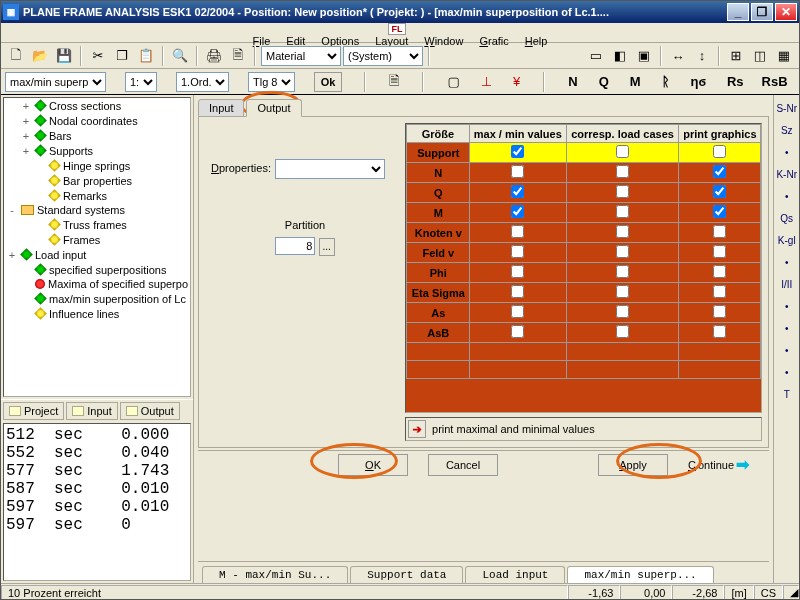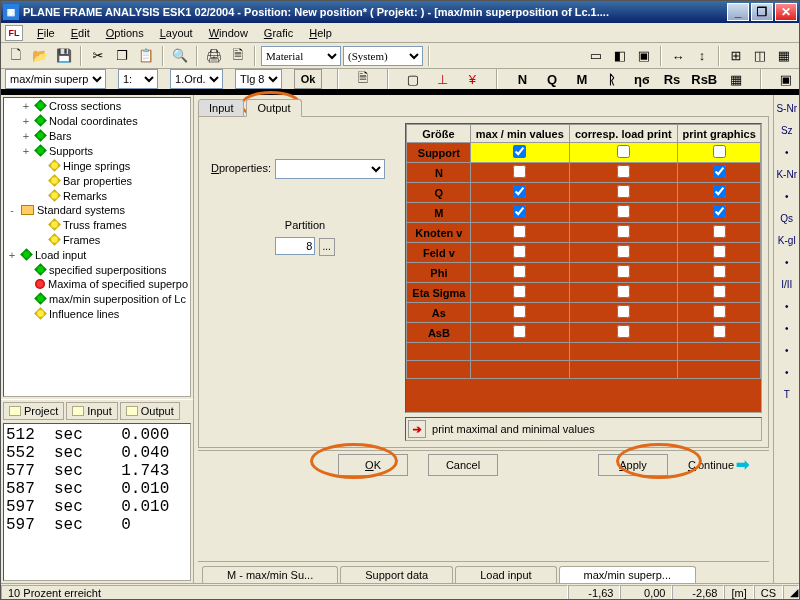--- a/index.html
+++ b/index.html
@@ -5,32 +5,32 @@
   * { box-sizing: border-box; }
   html,body { margin:0; padding:0; font-family: Tahoma, Arial, sans-serif; font-size:11px; background:#ece9d8; }
   #app { width:800px; height:600px; background:#ece9d8; position:relative; overflow:hidden; border:1px solid #555; }
 
   .titlebar { height:22px; background:linear-gradient(#3a6ea5,#0a246a); color:#fff; display:flex; align-items:center; padding:0 2px; font-weight:bold; font-size:11px; }
   .titlebar .icon { width:16px; height:16px; background:#2a7de1; margin-right:4px; display:inline-flex; align-items:center; justify-content:center; font-size:9px;}
   .titlebar .spacer { flex:1; }
   .winbtn { width:22px; height:18px; background:linear-gradient(#cde,#9ac); border:1px solid #fff; margin-left:2px; display:inline-flex; align-items:center; justify-content:center; color:#000; font-weight:bold; font-size:12px; }
   .winbtn.close { background:linear-gradient(#f88,#d22); color:#fff; }
 
-  .menubar { height:20px; background:#ece9d8; display:flex; align-items:center; border-bottom:1px solid #aca899; padding:0 4px; }
+  .menubar { height:20px; background:#ece9d8; display:flex; align-items:center; border-bottom:1px solid #aca899; padding:0 4px;flex-direction:column; }
   .menubar .fl { width:18px; height:16px; border:1px solid #999; background:#fff; margin-right:6px; display:inline-flex; align-items:center; justify-content:center; font-size:9px; font-weight:bold; color:#a00;}
   .menubar span.mi { padding:2px 8px; cursor:default; }
   .menubar span.mi u { text-decoration:underline; }
 
   .toolbar { height:26px; background:#ece9d8; border-bottom:1px solid #aca899; display:flex; align-items:center; padding:0 4px; gap:2px; }
   .tb-btn { width:22px; height:22px; border:1px solid transparent; display:inline-flex; align-items:center; justify-content:center; font-size:13px; }
   .tb-sep { width:2px; height:20px; border-left:1px solid #aca899; border-right:1px solid #fff; margin:0 3px; }
   .tb-select { height:20px; font-size:11px; border:1px solid #7f9db9; background:#fff; }
-  .tb-select.sm { width:80px;font-family:Liberation Serif, serif; }
-
-  .toolbar2 { height:26px; background:#ece9d8; border-bottom:6px solid #000000; display:flex; align-items:center; padding:0 4px; gap:12px; }
+  .tb-select.sm { width:80px; }
+
+  .toolbar2 { height:26px; background:#ece9d8; border-bottom:1px solid #000000; display:flex; align-items:center; padding:0 4px; gap:19px; }
 
   .main { display:flex; height:calc(600px - 22px - 20px - 26px - 26px - 18px); }
   .left-col { width:205px; display:flex; flex-direction:column; border-right:1px solid #aca899; }
   .tree-pane { flex:0 0 300px; background:#fff; border:1px inset #aca899; margin:2px; overflow:auto; font-size:11px; }
   .tree-pane::-webkit-scrollbar { width:16px; }
   .tree-node { display:flex; align-items:center; padding:1px 2px; white-space:nowrap; }
   .tree-node .tw { width:12px; text-align:center; color:#666; }
   .diamond-g { background:radial-gradient(circle,#0c0 40%,#080 70%); transform:rotate(45deg); width:9px; height:9px; margin:2px 4px; }
   .diamond-y { background:radial-gradient(circle,#fe4 40%,#ca0 70%); transform:rotate(45deg); width:9px; height:9px; margin:2px 4px; }
   .diamond-r { background:radial-gradient(circle,#f33 40%,#a00 70%); border-radius:50%; width:10px; height:10px; margin:1px 3px; }
@@ -67,21 +67,21 @@
   .ck input { margin:0; }
   .print-row { display:flex; align-items:center; gap:6px; margin-top:4px; padding:2px; border:1px inset #aca899; background:#ece9d8;}
   .arrow-box { width:18px; height:18px; background:#ece9d8; border:1px solid #999; display:inline-flex; align-items:center; justify-content:center; color:#c00; font-weight:bold;}
 
   .btn-row { height:28px; border-top:1px solid #aca899; display:flex; align-items:center; gap:20px; padding:0 20px; margin-top:2px;}
   .btn { min-width:70px; height:22px; border:1px solid #999; background:#ece9d8; font-size:11px; padding:0 10px; }
   .cont { display:flex; align-items:center; gap:2px; margin-left:auto; color:#000;}
   .arrow-cyan { color:#0bd; font-size:16px; font-weight:bold;}
 
   .bottom-tabs { height:22px; display:flex; align-items:flex-end; border-top:1px solid #aca899; margin-top:auto; padding-left:4px;}
-  .btab { padding:2px 24px; border:1px solid #aca899; background:#ece9d8; border-radius:3px 3px 0 0; margin-right:2px; border-bottom:none; font-size:11px; white-space:nowrap;}
+  .btab { padding:2px 16px; border:1px solid #aca899; background:#ece9d8; border-radius:3px 3px 0 0; margin-right:2px; border-bottom:none; font-size:11px; white-space:nowrap;font-family:Liberation Mono, monospace;}
   .btab.active { background:#fff; }
 
   .right-strip { width:30px; border-left:1px solid #aca899; background:#ece9d8; display:flex; flex-direction:column; align-items:center; gap:4px; padding-top:4px; font-size:10px;}
   .rs { width:24px; height:18px; display:flex; align-items:center; justify-content:center; color:#006; }
 
   .statusbar { height:18px; border-top:1px solid #aca899; background:#ece9d8; display:flex; align-items:center; font-size:11px; }
   .statusbar .cell { border:1px inset #fff; padding:1px 6px; height:16px; display:flex; align-items:center; }
   .statusbar .big { flex:1; }
   .statusbar .num { width:52px; justify-content:flex-end; }
 </style>
@@ -300,21 +300,21 @@
             </div>
           </div>
         </div>
         <div class="grid-wrap">
           <div class="grid-scroll">
             <table class="grid">
               <thead>
                   <tr id="grid-head">
                     <th>Größe</th>
                     <th>max / min values</th>
-                    <th>corresp. load print</th>
+                    <th>corresp. load cases</th>
                     <th>print graphics</th>
                   </tr>
                 </thead>
               <tbody id="grid-body">
                   <tr class="on">
                     <td class="lbl">Support</td>
                     <td class="ck"><input type="checkbox" checked="" style=""></td>
                     <td class="ck"><input type="checkbox" style=""></td>
                     <td class="ck"><input type="checkbox" style=""></td>
                   </tr>

